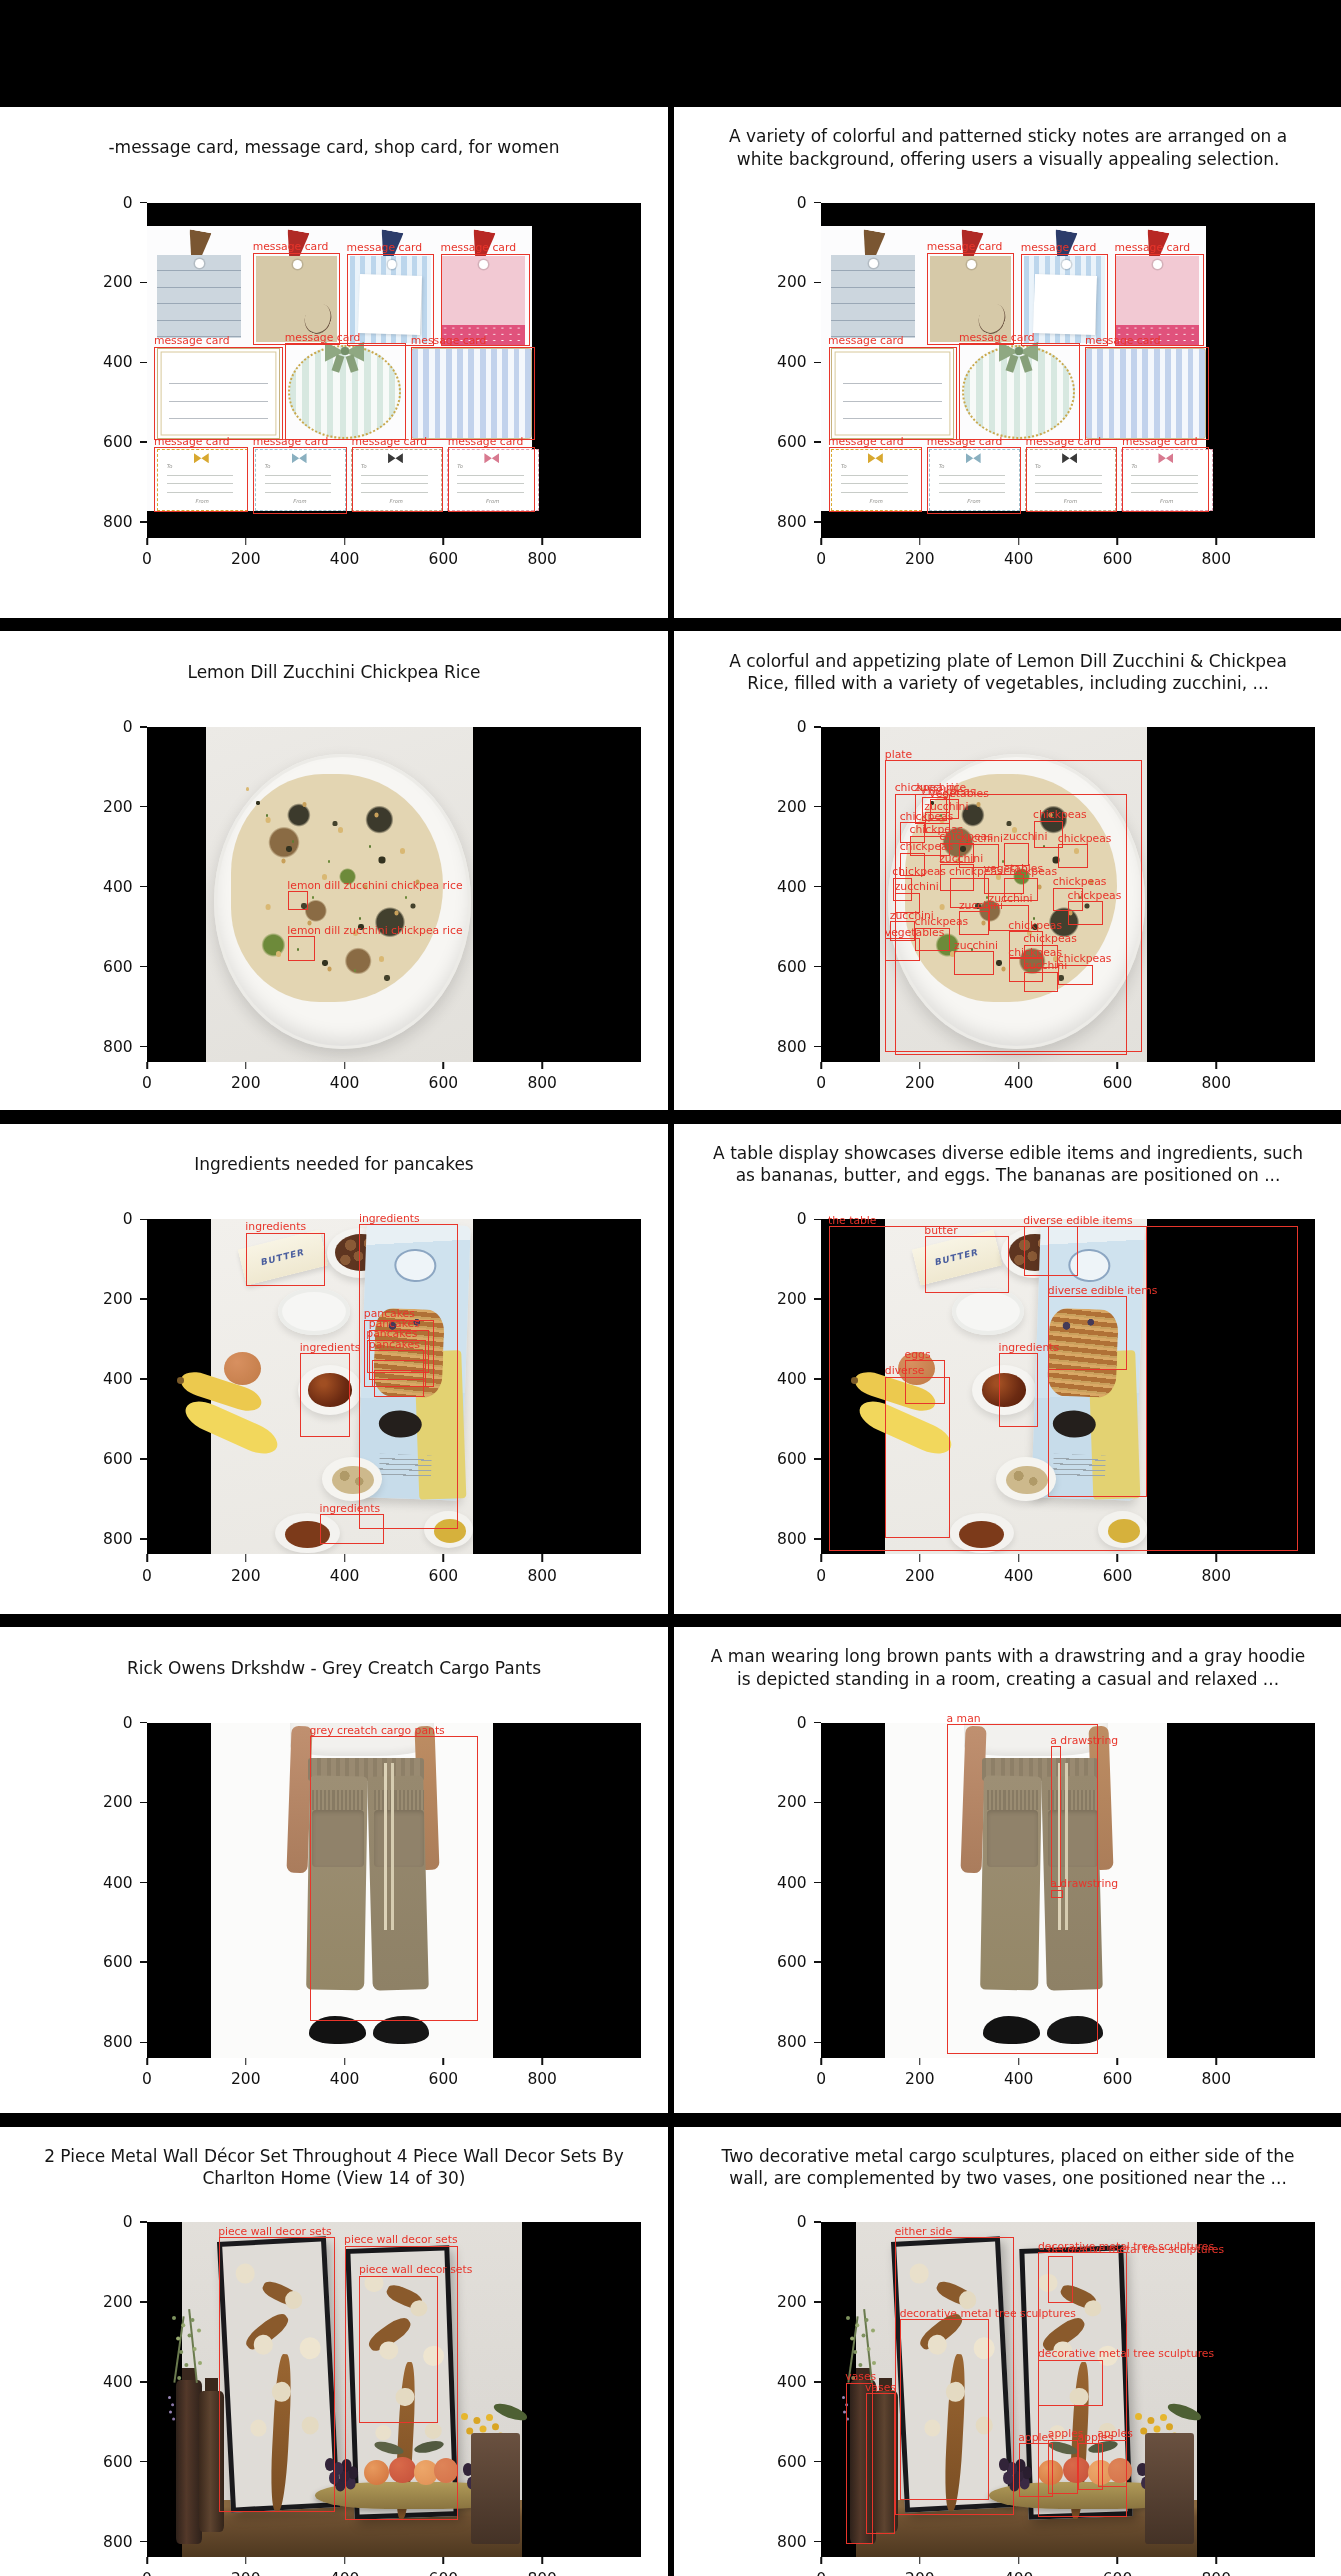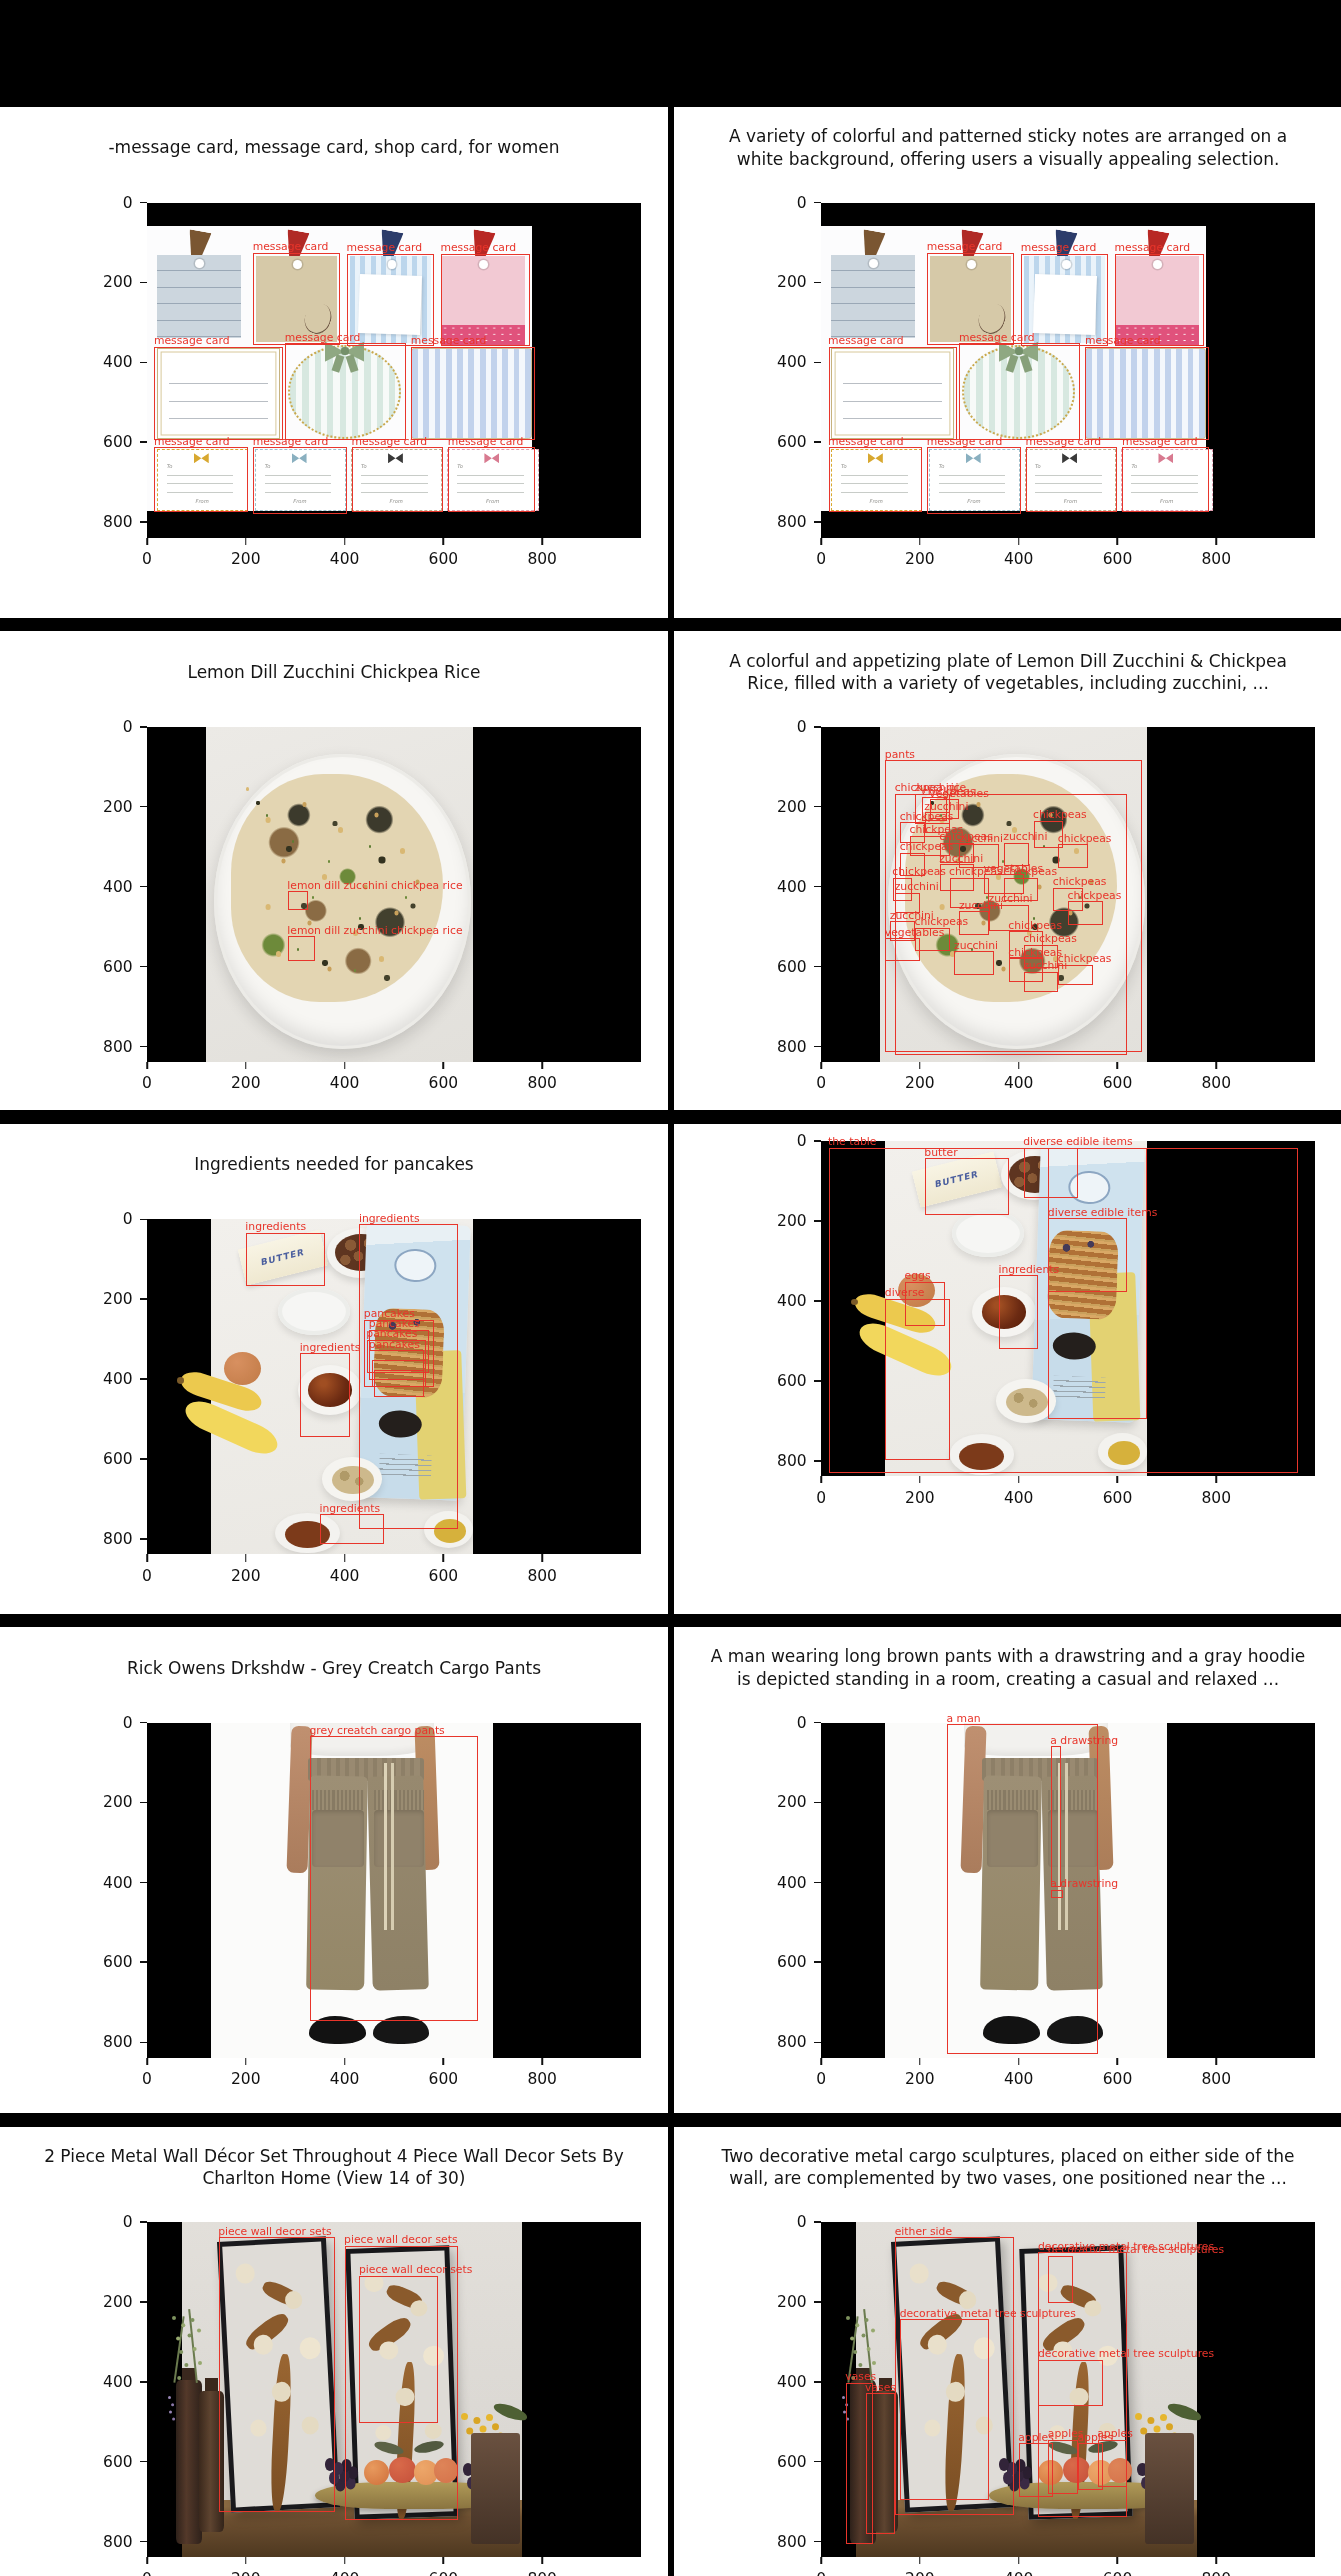--- a/index.html
+++ b/index.html
@@ -307,21 +307,21 @@
         <i style="left:12%;top:0;width:54%;height:100%;background:linear-gradient(160deg,#eceae6,#e2e0db)"></i>
         <i style="left:13.5%;top:8%;width:52%;height:88%;border-radius:50%;background:#f7f6f3;box-shadow:inset 0 0 0 3.1px #ecebe7,inset 0 -10.3px 17.5px rgba(0,0,0,.10),0 6.2px 15.5px rgba(0,0,0,.14)"></i>
         <i style="left:17%;top:14%;width:43%;height:68%;border-radius:47% 53% 55% 45%;background:radial-gradient(circle at 25% 30%,#8a6b44 0 6%,transparent 7%),radial-gradient(circle at 70% 20%,#3c3a2c 0 5%,transparent 6%),radial-gradient(circle at 55% 45%,#6d8a3a 0 4%,transparent 5%),radial-gradient(circle at 40% 60%,#8a6b44 0 5%,transparent 6%),radial-gradient(circle at 75% 65%,#42402e 0 6%,transparent 7%),radial-gradient(circle at 20% 75%,#6d8a3a 0 4%,transparent 5%),radial-gradient(circle at 60% 82%,#8a6b44 0 5%,transparent 6%),radial-gradient(circle at 32% 18%,#3c3a2c 0 4%,transparent 5%),#e3d5b2"></i>
         <i style="left:20%;top:18%;width:3.6px;height:3.6px;border-radius:50%;background:#d9b873;box-shadow:20.6px 31px 0 1px #d9b873,57px 15.5px 0 0.5px #c8a05a,93px 41px 0 1px #d9b873,129px 26px 0 0.5px #c8a05a,155px 62px 0 1px #d9b873,36px 72px 0 0.5px #c8a05a,77px 88px 0 1px #d9b873,118px 98px 0 0.5px #c8a05a,20.6px 118px 0 1px #d9b873,62px 134px 0 0.5px #c8a05a,108px 144px 0 1px #d9b873,149px 124px 0 0.5px #c8a05a,31px 165px 0 1px #d9b873,82px 180px 0 0.5px #c8a05a,134px 170px 0 1px #d9b873,170px 93px 0 0.5px #c8a05a"></i>
         <i style="left:22%;top:22%;width:4.6px;height:4.6px;border-radius:30%;background:#33321f;box-shadow:31px 46px 0 1px #33321f,77px 20.6px 0 0.5px #44422c,124px 57px 0 1.5px #33321f,46px 103px 0 1px #44422c,103px 124px 0 1px #33321f,155px 103px 0 0.5px #44422c,67px 160px 0 1px #33321f,129px 175px 0 1px #44422c"></i>
         <i style="left:24%;top:26%;width:2.6px;height:2.6px;border-radius:50%;background:#5f7c33;box-shadow:26px 26px 0 #5f7c33,62px 46px 0 #6d8a3a,103px 31px 0 #5f7c33,46px 82px 0 #6d8a3a,93px 103px 0 #5f7c33,139px 82px 0 #6d8a3a,31px 134px 0 #5f7c33,88px 155px 0 #6d8a3a"></i>
       </div>
         </div>
       <div class="overlay">
           <div class="bb" style="left: 13%; top: 10%; width: 52%; height: 87%;">
-            <span class="bl">pants</span>
+            <span class="bl">plate</span>
           </div>
           <div class="bb" style="left: 15%; top: 20%; width: 47%; height: 78%;">
             <span class="bl">chickpea rice</span>
           </div>
           <div class="bb" style="left: 19%; top: 20%; width: 7%; height: 9%;">
             <span class="bl">zucchini</span>
           </div>
           <div class="bb" style="left: 20.5%; top: 21%; width: 5%; height: 7%;">
             <span class="bl">chickpeas</span>
           </div>
@@ -515,20 +515,21 @@
         <span class="xmark" style="left: 40%;"></span>
         <span class="xtick" style="left: 40%;">400</span>
         <span class="xmark" style="left: 60%;"></span>
         <span class="xtick" style="left: 60%;">600</span>
         <span class="xmark" style="left: 80%;"></span>
         <span class="xtick" style="left: 80%;">800</span>
       </div>
   </div>
   <div class="vgap"></div>
   <div class="panel">
+    <div class="title">A table display showcases diverse edible items and ingredients, such as bananas, butter, and eggs. The bananas are positioned on ...</div>
     <div class="plot">
       <div class="photo-wrap">
           <div class="art">
         <i style="left:13%;top:0;width:53%;height:100%;background:linear-gradient(170deg,#f2f0ec,#eae8e3)"></i>
         <i style="left:19%;top:6%;width:17%;height:11%;transform:rotate(-14deg);background:linear-gradient(#f8f4e4,#efe8d0);box-shadow:0 3.1px 5.2px rgba(0,0,0,.12)">
           <span class="btxt">BUTTER</span>
         </i>
         <i style="left:36.5%;top:2.5%;width:13.5%;height:15%;border-radius:50%;background:#f4f3f0;box-shadow:0 4.1px 7.2px rgba(0,0,0,.12)"></i>
         <i style="left:38%;top:4.5%;width:10.5%;height:11%;border-radius:50%;background:radial-gradient(circle at 30% 30%,#8a5a36 0 12%,transparent 13%),radial-gradient(circle at 65% 25%,#a06a40 0 11%,transparent 12%),radial-gradient(circle at 45% 60%,#8a5a36 0 13%,transparent 14%),radial-gradient(circle at 75% 65%,#a06a40 0 11%,transparent 12%),radial-gradient(circle at 20% 70%,#8a5a36 0 10%,transparent 11%),#5e3520"></i>
         <i style="left:26.5%;top:20.5%;width:14.5%;height:14%;border-radius:50%;background:#f6f6f4;box-shadow:inset 0 0 0 4.1px #ecedea,0 4.1px 7.2px rgba(0,0,0,.10)"></i>

